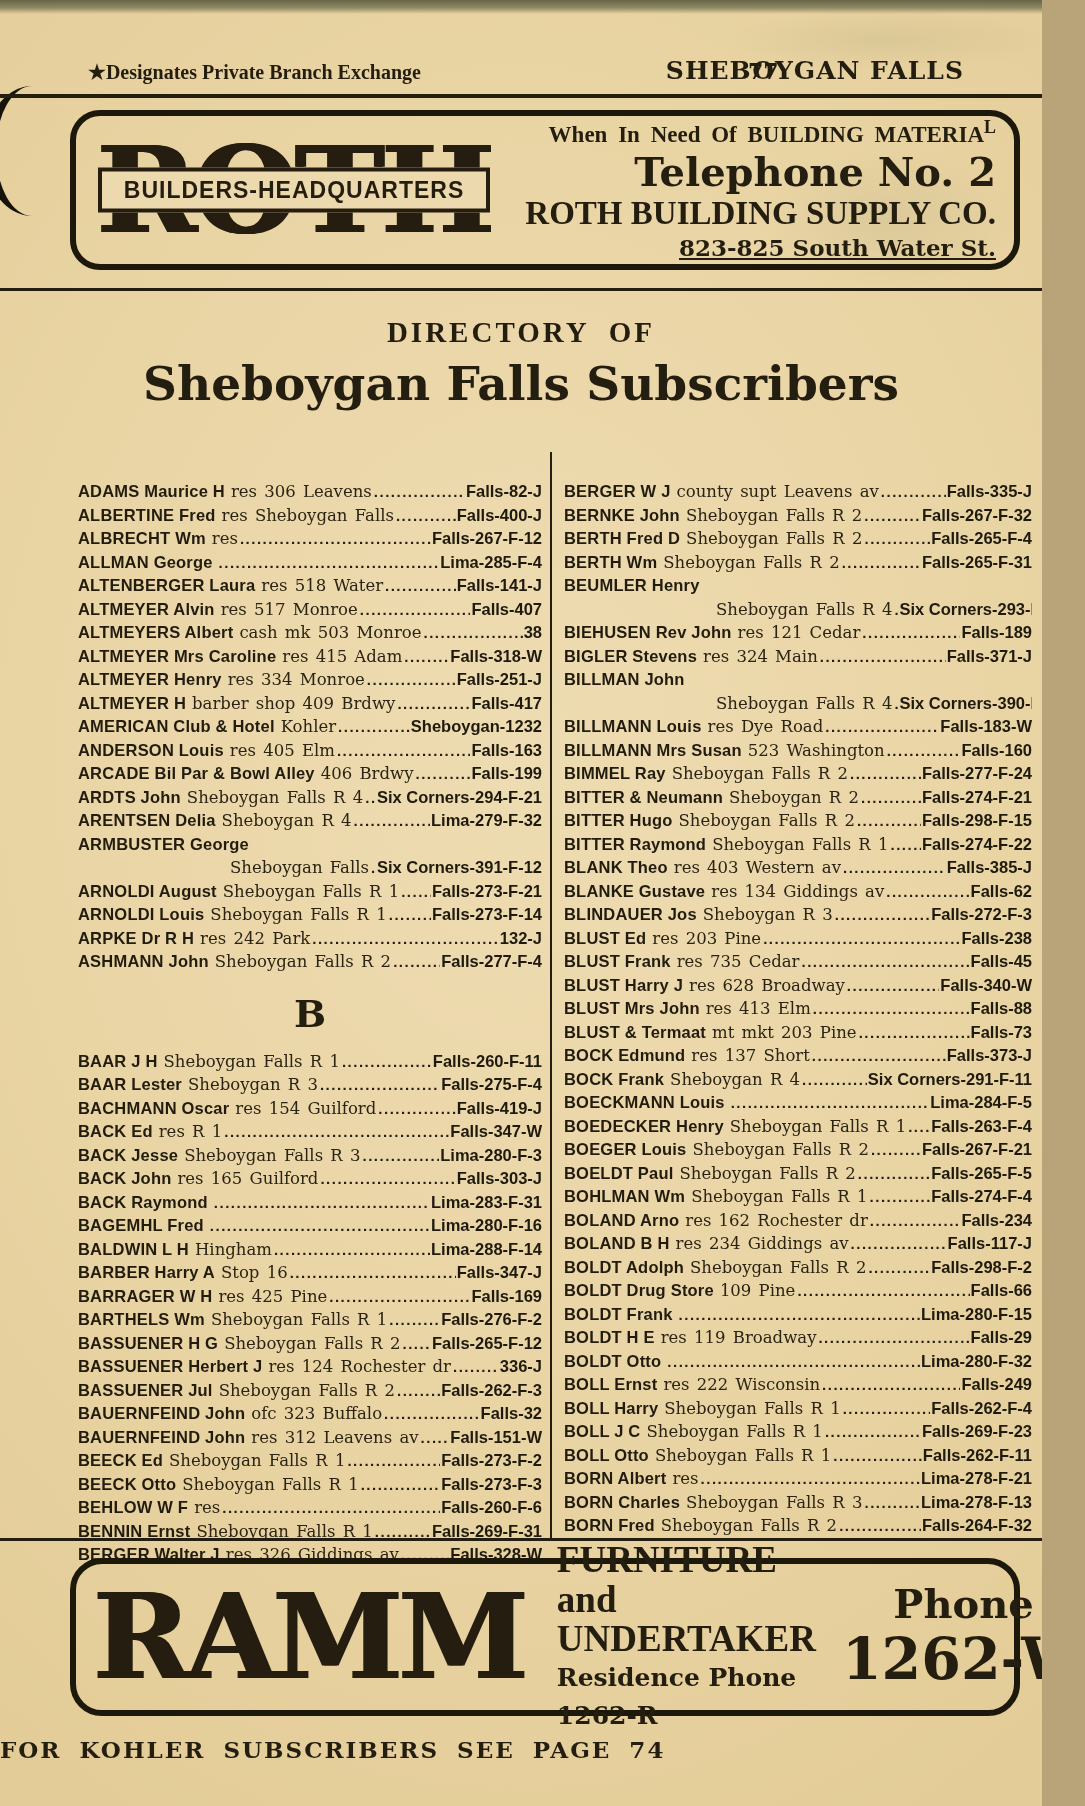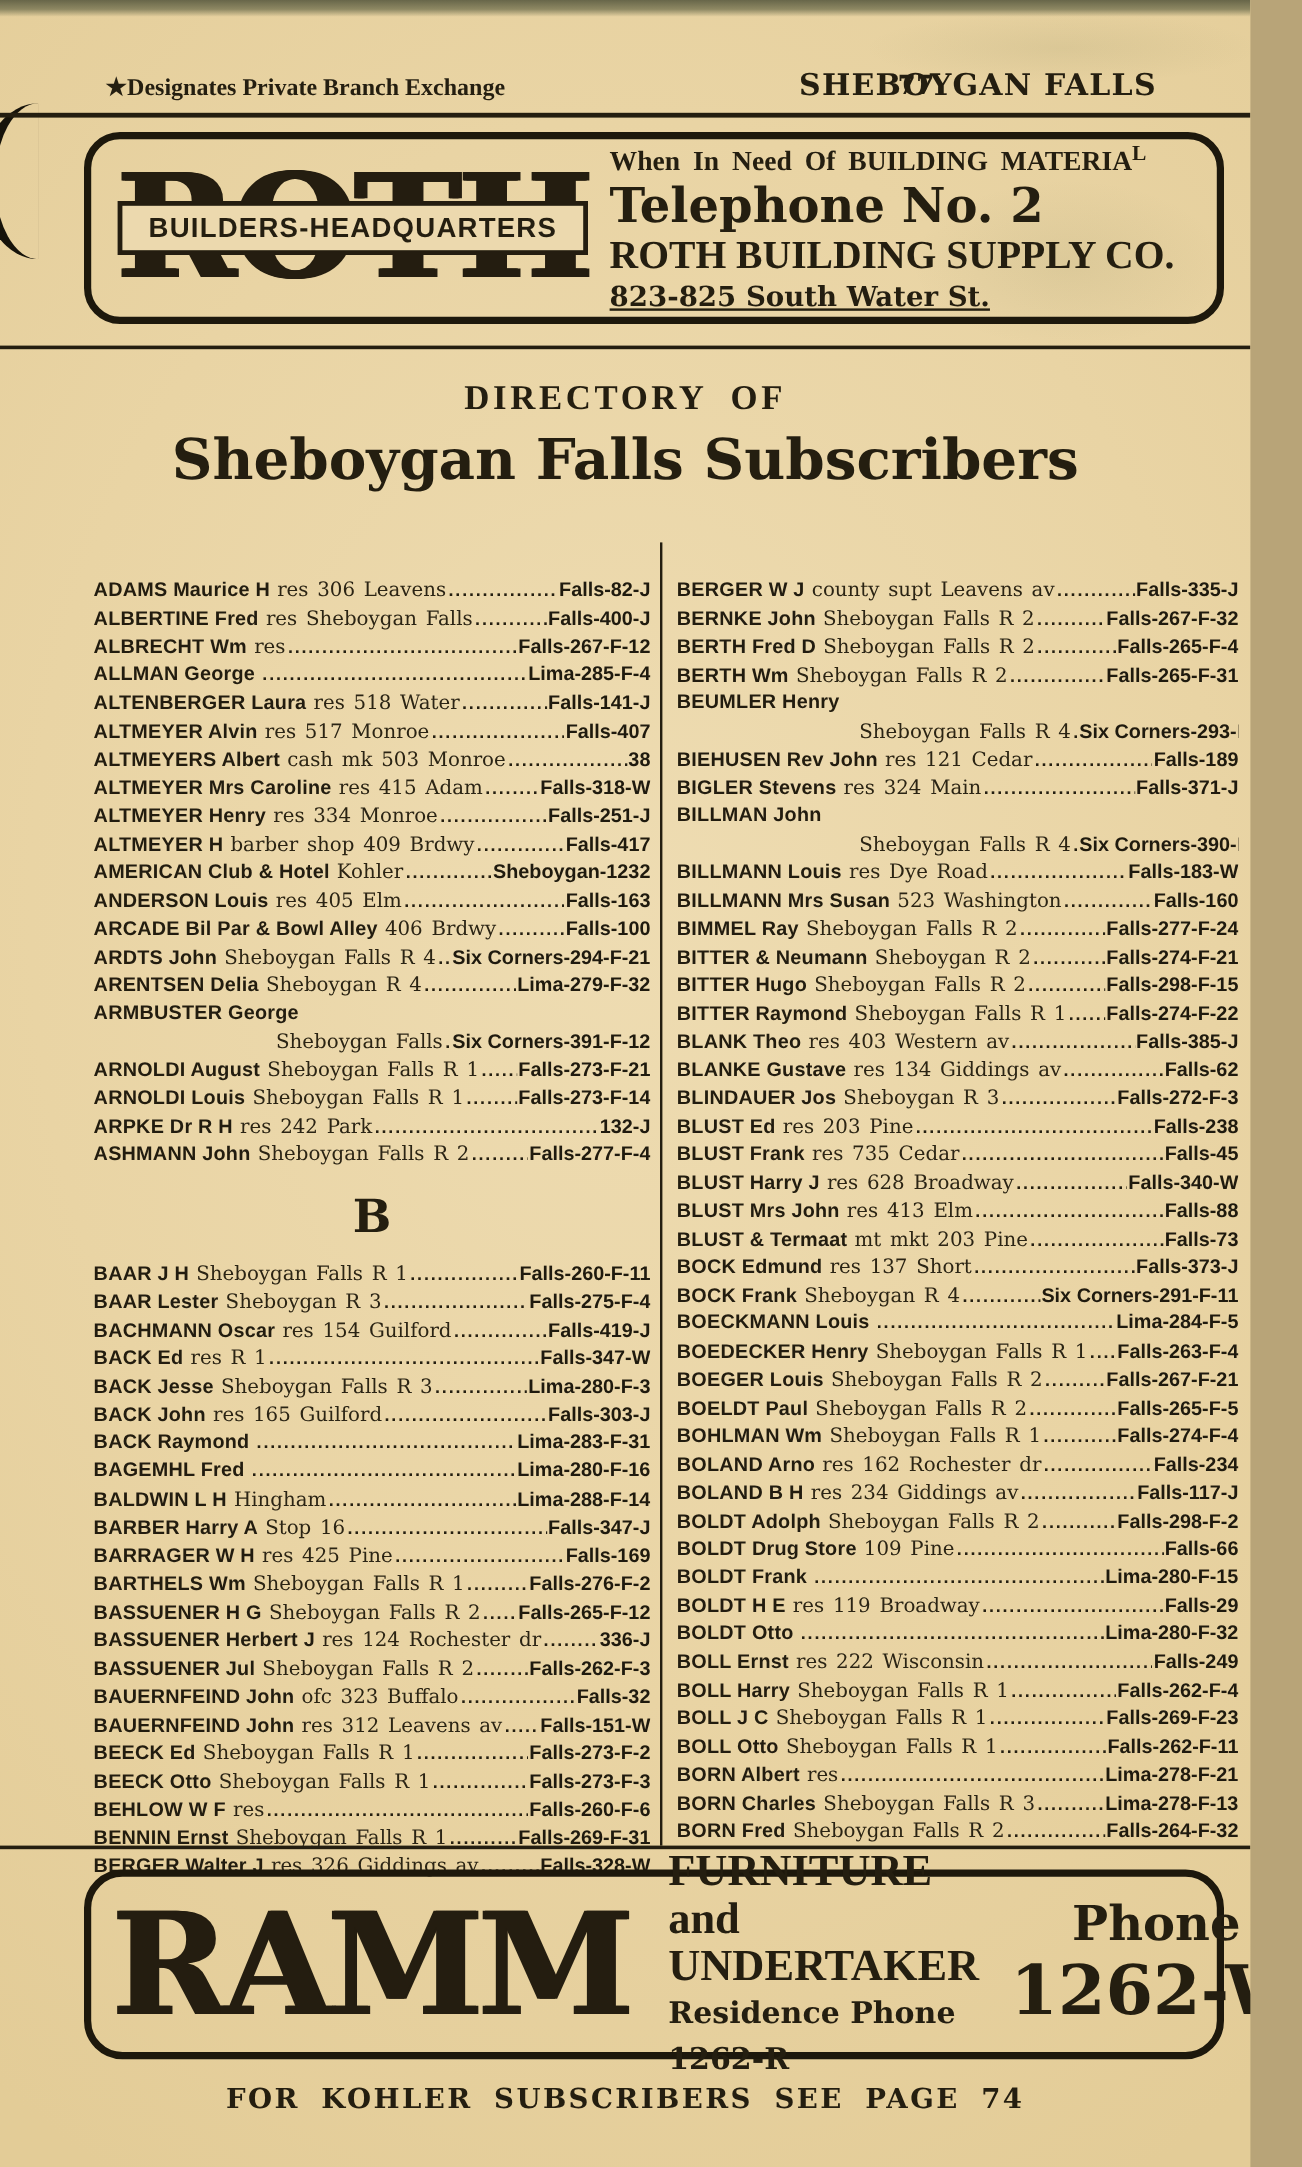--- a/index.html
+++ b/index.html
@@ -26,21 +26,21 @@
 
   
   .roth-ad{position:absolute;left:70px;top:110px;width:950px;height:160px;border:6px solid #1d180c;
         border-radius:30px;box-sizing:border-box;display:flex;align-items:center;padding:0 18px;gap:14px;}
   .roth-logo{position:relative;width:400px;flex:0 0 auto;text-align:center;}
   .roth-word{font:700 120px/0.92 "DejaVu Serif",serif;letter-spacing:-3px;color:#241d10;
         text-shadow:2px 0 0 #241d10,-1px 0 0 #241d10;}
   .roth-banner{position:absolute;left:4px;right:4px;top:50%;transform:translateY(-50%);
         background:#ecd9ae;border:4px solid #241d10;padding:7px 2px;white-space:nowrap;
         font:700 23px/1 "Liberation Sans",sans-serif;letter-spacing:1px;}
-  .roth-text{flex:1;text-align:left;}
+  .roth-text{flex:1;text-align:right;}
   .roth-l1{font:700 23px/1.2 "Liberation Serif",serif;word-spacing:5px;}
   .roth-l1 sup{font-size:0.78em;}
   .roth-l2{font:700 40px/1.15 "DejaVu Serif",serif;}
   .roth-l3{font:700 33px/1.15 "Liberation Serif",serif;}
   .roth-l4{font:700 23px/1.3 "DejaVu Serif",serif;text-decoration:underline;}
 
   
   .dir-kicker{position:absolute;top:316px;left:0;right:0;text-align:center;
         font:700 29px "Liberation Serif",serif;letter-spacing:3px;word-spacing:10px;}
   .dir-big{position:absolute;top:356px;left:0;right:0;text-align:center;
@@ -67,21 +67,21 @@
         border-radius:32px;box-sizing:border-box;display:flex;align-items:center;padding:0 16px;gap:26px;}
   .ramm-logo{flex:0 0 auto;font:700 118px/0.9 "DejaVu Serif",serif;letter-spacing:-5px;color:#241d10;
         text-shadow:2px 0 0 #241d10;}
   .ramm-mid{flex:1;text-align:left;padding-left:8px;}
   .ramm-l1,.ramm-l2{font:700 37px/1.08 "Liberation Serif",serif;}
   .ramm-l3{font:700 25px/1.5 "DejaVu Serif",serif;}
   .ramm-phone{flex:0 0 auto;text-align:center;padding-right:6px;}
   .ramm-phone-label{font:700 40px/1.1 "DejaVu Serif",serif;}
   .ramm-phone-number{font:700 57px/1.15 "DejaVu Serif",serif;}
 
-  .pg-footer{position:absolute;top:1736px;left:0;right:0;text-align:center;
+  .pg-footer{position:absolute;top:1736px;left:0;right:0;
         font:700 23px "DejaVu Serif",serif;letter-spacing:2px;word-spacing:8px;}
 </style>
 </head>
 <body>
 
 <div class="page">
   <div class="scan-edge-top"></div>
   <div class="ghost" style="left:720px;top:10px;width:330px;height:60px;"></div>
   <div class="ghost" style="left:760px;top:150px;width:260px;height:140px;"></div>
   <div class="binding-mark"></div>
@@ -181,21 +181,21 @@
       <div class="row">
         <span class="nm">ANDERSON Louis</span>
         <span class="ad">res 405 Elm</span>
         <span class="dots"></span>
         <span class="ph">Falls-163</span>
       </div>
       <div class="row">
         <span class="nm">ARCADE Bil Par &amp; Bowl Alley</span>
         <span class="ad">406 Brdwy</span>
         <span class="dots"></span>
-        <span class="ph">Falls-100</span>
+        <span class="ph">Falls-199</span>
       </div>
       <div class="row">
         <span class="nm">ARDTS John</span>
         <span class="ad">Sheboygan Falls R 4</span>
         <span class="dots"></span>
         <span class="ph">Six Corners-294-F-21</span>
       </div>
       <div class="row">
         <span class="nm">ARENTSEN Delia</span>
         <span class="ad">Sheboygan R 4</span>

